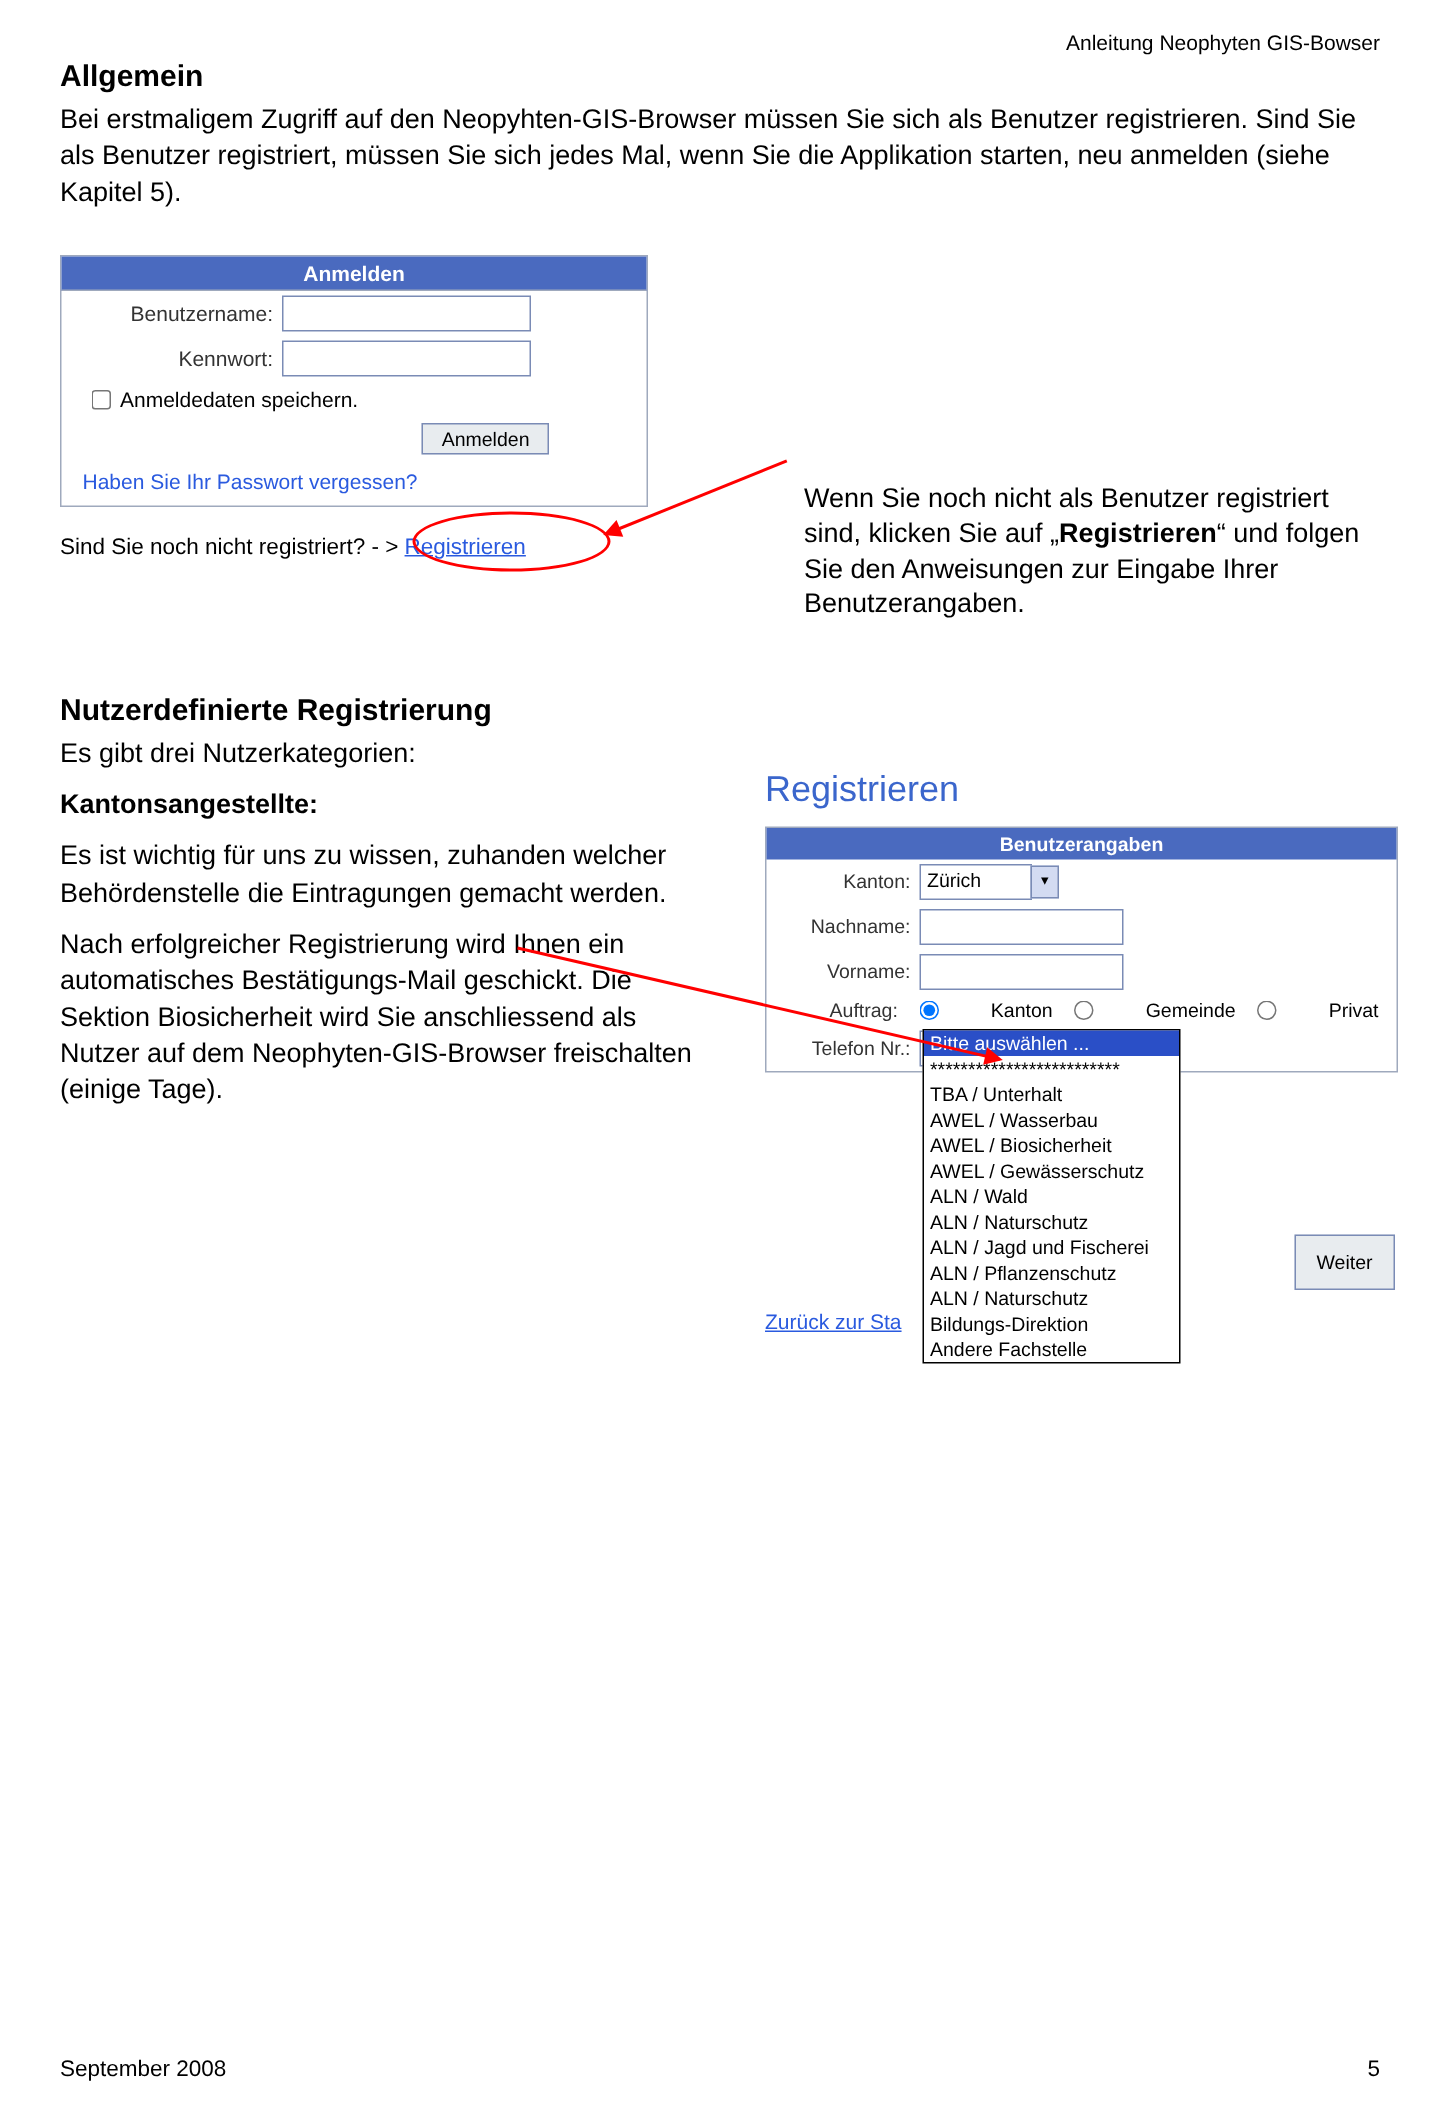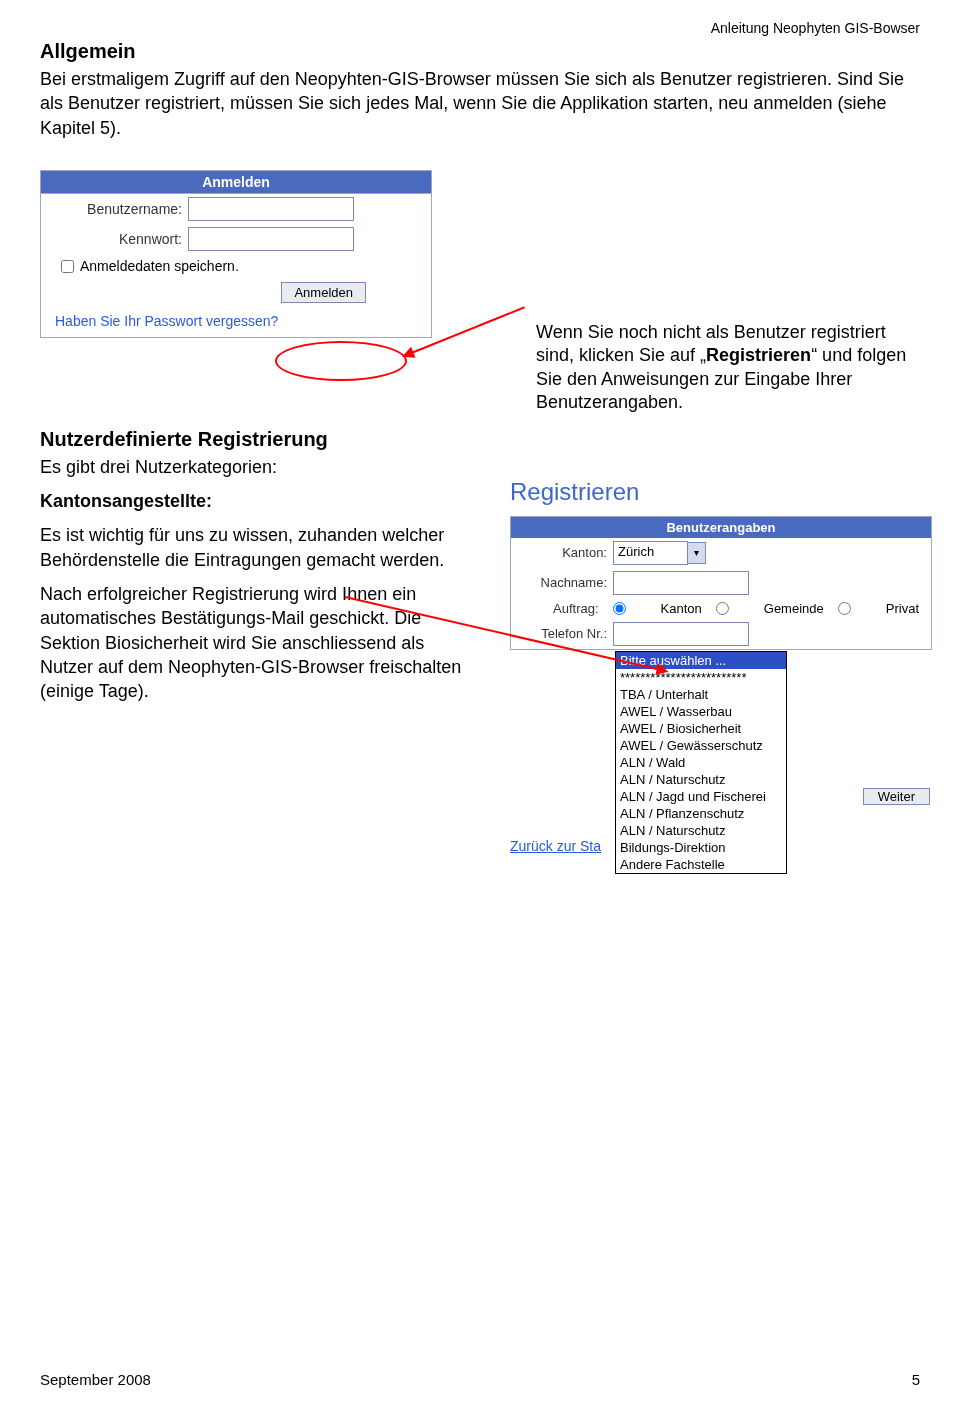--- a/index.html
+++ b/index.html
@@ -228,21 +228,21 @@
   }
   .dd-open .dd-opt {
     padding: 1px 4px;
   }
   .weiter-btn {
     position: absolute;
     right: 0px;
     top: 310px;
     border: 1px solid #7a8bb5;
     background: #e8ecef;
-    padding: 0 14px;
+    padding: 10px 14px;
     font-size: 13px;
     font-family: Tahoma, sans-serif;
   }
   .back-link {
     position: absolute;
     left: 470px;
     top: 410px;
     color: #2a5adf;
     text-decoration: underline;
     font-size: 14px;
@@ -305,20 +305,24 @@
       </div>
       <div class="login-check-row">
         <input type="checkbox" style="">
         <span>Anmeldedaten speichern.</span>
       </div>
       <div class="login-btn-row">
         <button class="login-btn">Anmelden</button>
       </div>
       <a class="forgot-link">Haben Sie Ihr Passwort vergessen?</a>
     </div>
+    <div class="reg-row">
+      <span>Sind Sie noch nicht registriert? - &gt;</span>
+      <a class="reg-link">Registrieren</a>
+    </div>
     <div class="ellipse"></div>
     <div class="arrow1"></div>
   </div>
 
   <div class="hint-text">
     <span>Wenn Sie noch nicht als Benutzer registriert sind, klicken Sie auf „</span><b>Registrieren</b><span>“ und folgen Sie den Anweisungen zur Eingabe Ihrer Benutzerangaben.</span>
   </div>
 
   <div class="section2">
     <div class="col-left">
@@ -333,20 +337,24 @@
       <div class="reg-panel-title">Registrieren</div>
       <div class="reg-form">
         <div class="reg-form-head">Benutzerangaben</div>
         <div class="form-row">
           <div class="form-lbl">Kanton:</div>
           <span class="form-select" style="width:65px;display:inline-block;line-height:20px;">Zürich</span>
             <span class="dd-arrow">▾</span>
         </div>
         <div class="form-row">
           <div class="form-lbl">Nachname:</div>
+          <input class="form-input" style="">
+        </div>
+        <div class="form-row">
+          <div class="form-lbl">Vorname:</div>
           <input class="form-input" style="">
         </div>
         <div class="form-row radio-row">
           <div class="form-lbl">Auftrag:</div>
           <input type="radio" checked="" style="">
             <label>Kanton</label>
           <input type="radio" style="">
             <label>Gemeinde</label>
           <input type="radio" style="">
             <label>Privat</label>

